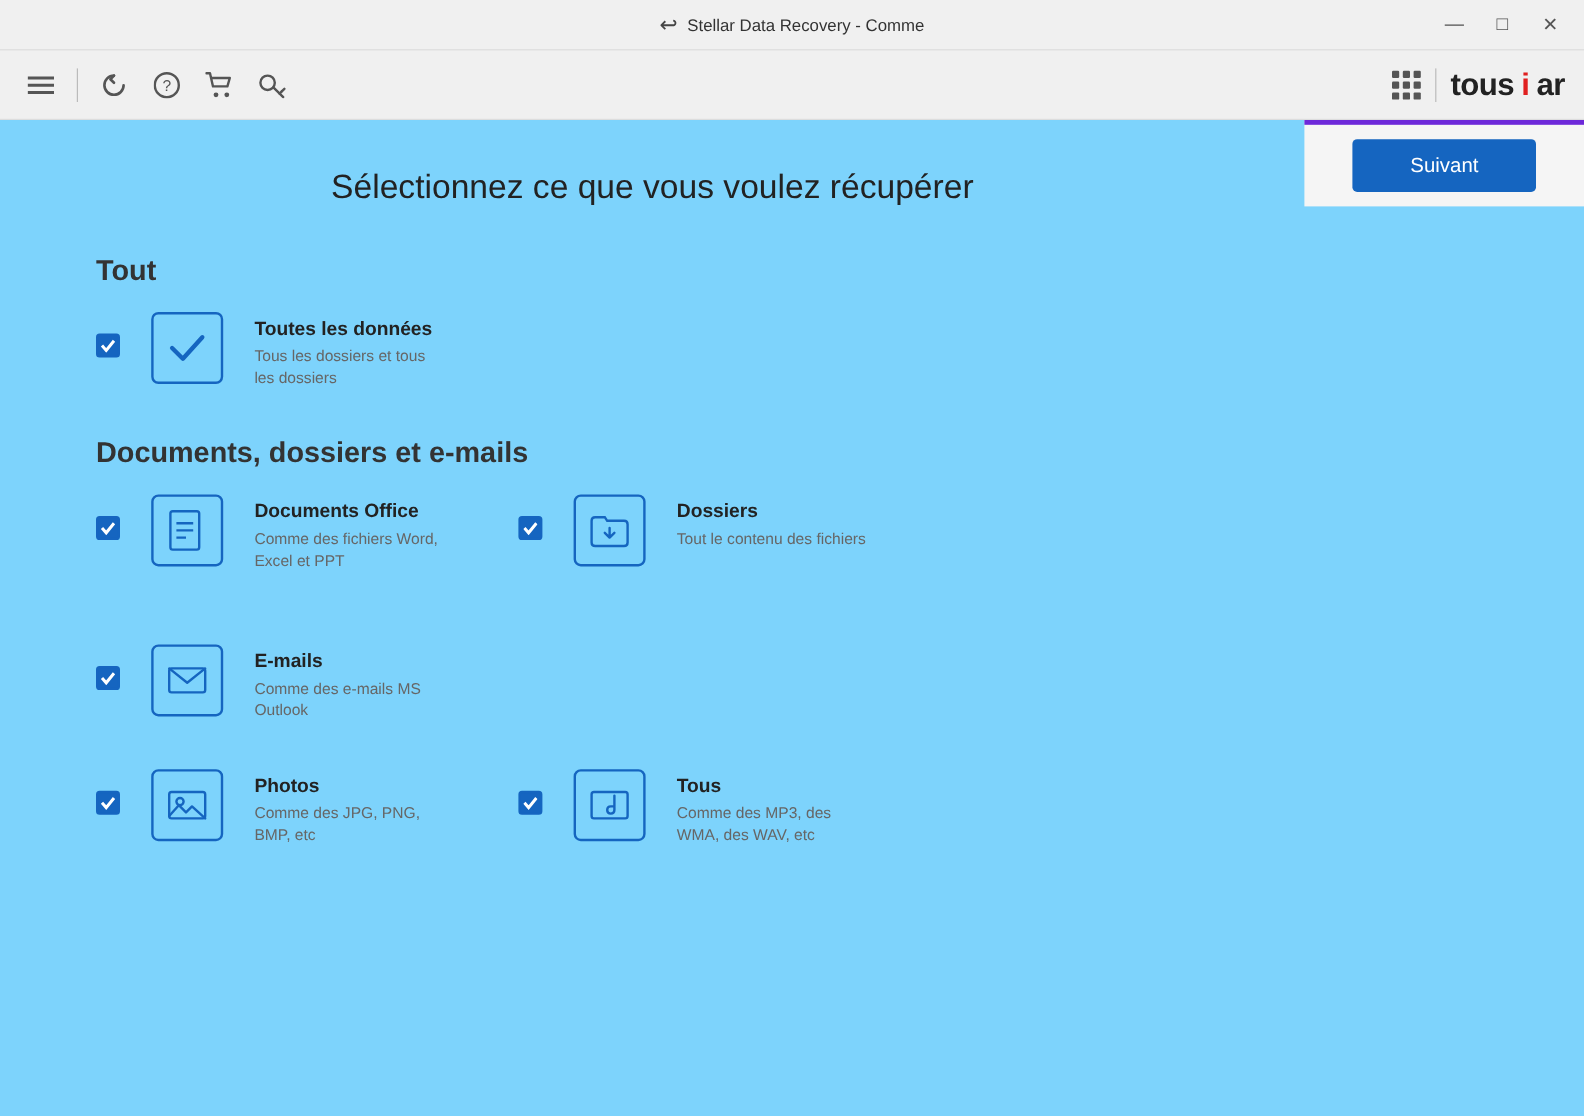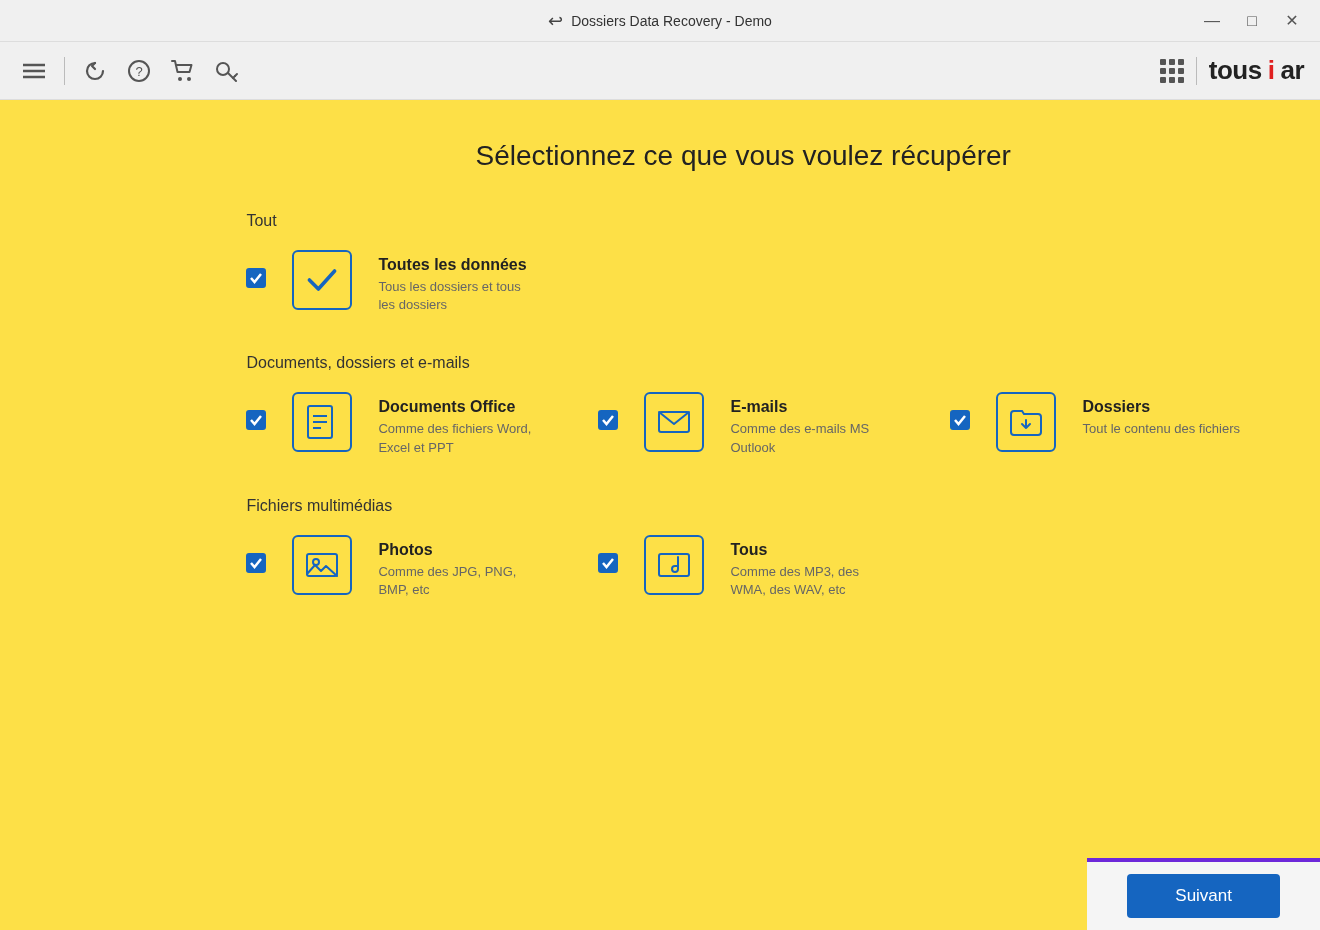--- a/index.html
+++ b/index.html
@@ -120,26 +120,25 @@
 
     .grid-dot {
       width: 6px;
       height: 6px;
       background: #555;
       border-radius: 1px;
     }
 
     
     .main-content {
-      background: #fde047;
+      background: #7dd3fc;
       flex: 1;
       display: flex;
-      flex-direction: column;
+      flex-direction: row;
       overflow: hidden;
-      align-items: flex-end;
     }
 
     .content-area {
       flex: 1;
       padding: 40px 80px 20px 80px;
       overflow-y: auto;
     }
 
     .page-title {
       text-align: center;
@@ -148,22 +147,22 @@
       color: #222;
       margin-bottom: 40px;
     }
 
     
     .section {
       margin-bottom: 40px;
     }
 
     .section-title {
-      font-size: 16px;
-      font-weight: 400;
+      font-size: 24px;
+      font-weight: 700;
       color: #333;
       margin-bottom: 20px;
     }
 
     .section-items {
       display: flex;
       gap: 60px;
       flex-wrap: wrap;
     }
 
@@ -261,21 +260,21 @@
       font-size: 18px;
       color: #444;
     }
   </style>
 </head>
 <body>
 
 <div class="title-bar">
   <div class="title-bar-title">
     <span class="back-arrow">↩</span>
-    <span>Dossiers Data Recovery - Demo</span>
+    <span>Stellar Data Recovery - Comme</span>
   </div>
   <div class="title-bar-controls">
     <span class="title-bar-btn">—</span>
     <span class="title-bar-btn">□</span>
     <span class="title-bar-btn">✕</span>
   </div>
 </div>
 
 <div class="toolbar">
   <div class="toolbar-left">
@@ -390,53 +389,52 @@
         </div>
 
         <div class="item">
           <div class="item-checkbox">
             <svg viewBox="0 0 12 12">
                 <polyline points="1,6 4.5,10 11,2"></polyline>
               </svg>
           </div>
           <div class="item-icon-box">
             <svg width="36" height="36" viewBox="0 0 36 36" fill="none">
+              <path d="M3 10 Q3 7 6 7 L14 7 L16 10 H30 Q33 10 33 13 V28 Q33 31 30 31 H6 Q3 31 3 28 Z" stroke="#1565c0" stroke-width="2"></path>
+              <polyline points="18,16 18,24 14,20 18,24 22,20" stroke="#1565c0" stroke-width="2" stroke-linecap="round" stroke-linejoin="round"></polyline>
+            </svg>
+          </div>
+          <div class="item-text">
+            <div class="item-name">Dossiers</div>
+            <div class="item-desc">Tout le contenu des fichiers</div>
+          </div>
+        </div>
+
+        <div class="item">
+          <div class="item-checkbox">
+            <svg viewBox="0 0 12 12">
+                <polyline points="1,6 4.5,10 11,2"></polyline>
+              </svg>
+          </div>
+          <div class="item-icon-box">
+            <svg width="36" height="36" viewBox="0 0 36 36" fill="none">
               <rect x="3" y="8" width="30" height="20" rx="2" stroke="#1565c0" stroke-width="2"></rect>
               <polyline points="3,8 18,20 33,8" stroke="#1565c0" stroke-width="2" stroke-linecap="round" stroke-linejoin="round"></polyline>
             </svg>
           </div>
           <div class="item-text">
             <div class="item-name">E-mails</div>
             <div class="item-desc">Comme des e-mails MS Outlook</div>
           </div>
         </div>
 
-        <div class="item">
-          <div class="item-checkbox">
-            <svg viewBox="0 0 12 12">
-                <polyline points="1,6 4.5,10 11,2"></polyline>
-              </svg>
-          </div>
-          <div class="item-icon-box">
-            <svg width="36" height="36" viewBox="0 0 36 36" fill="none">
-              <path d="M3 10 Q3 7 6 7 L14 7 L16 10 H30 Q33 10 33 13 V28 Q33 31 30 31 H6 Q3 31 3 28 Z" stroke="#1565c0" stroke-width="2"></path>
-              <polyline points="18,16 18,24 14,20 18,24 22,20" stroke="#1565c0" stroke-width="2" stroke-linecap="round" stroke-linejoin="round"></polyline>
-            </svg>
-          </div>
-          <div class="item-text">
-            <div class="item-name">Dossiers</div>
-            <div class="item-desc">Tout le contenu des fichiers</div>
-          </div>
-        </div>
-
       </div>
     </div>
 
     <div class="section">
-      <div class="section-title">Fichiers multimédias</div>
       <div class="section-items">
 
         <div class="item">
           <div class="item-checkbox">
             <svg viewBox="0 0 12 12">
                 <polyline points="1,6 4.5,10 11,2"></polyline>
               </svg>
           </div>
           <div class="item-icon-box">
             <svg width="36" height="36" viewBox="0 0 36 36" fill="none">

